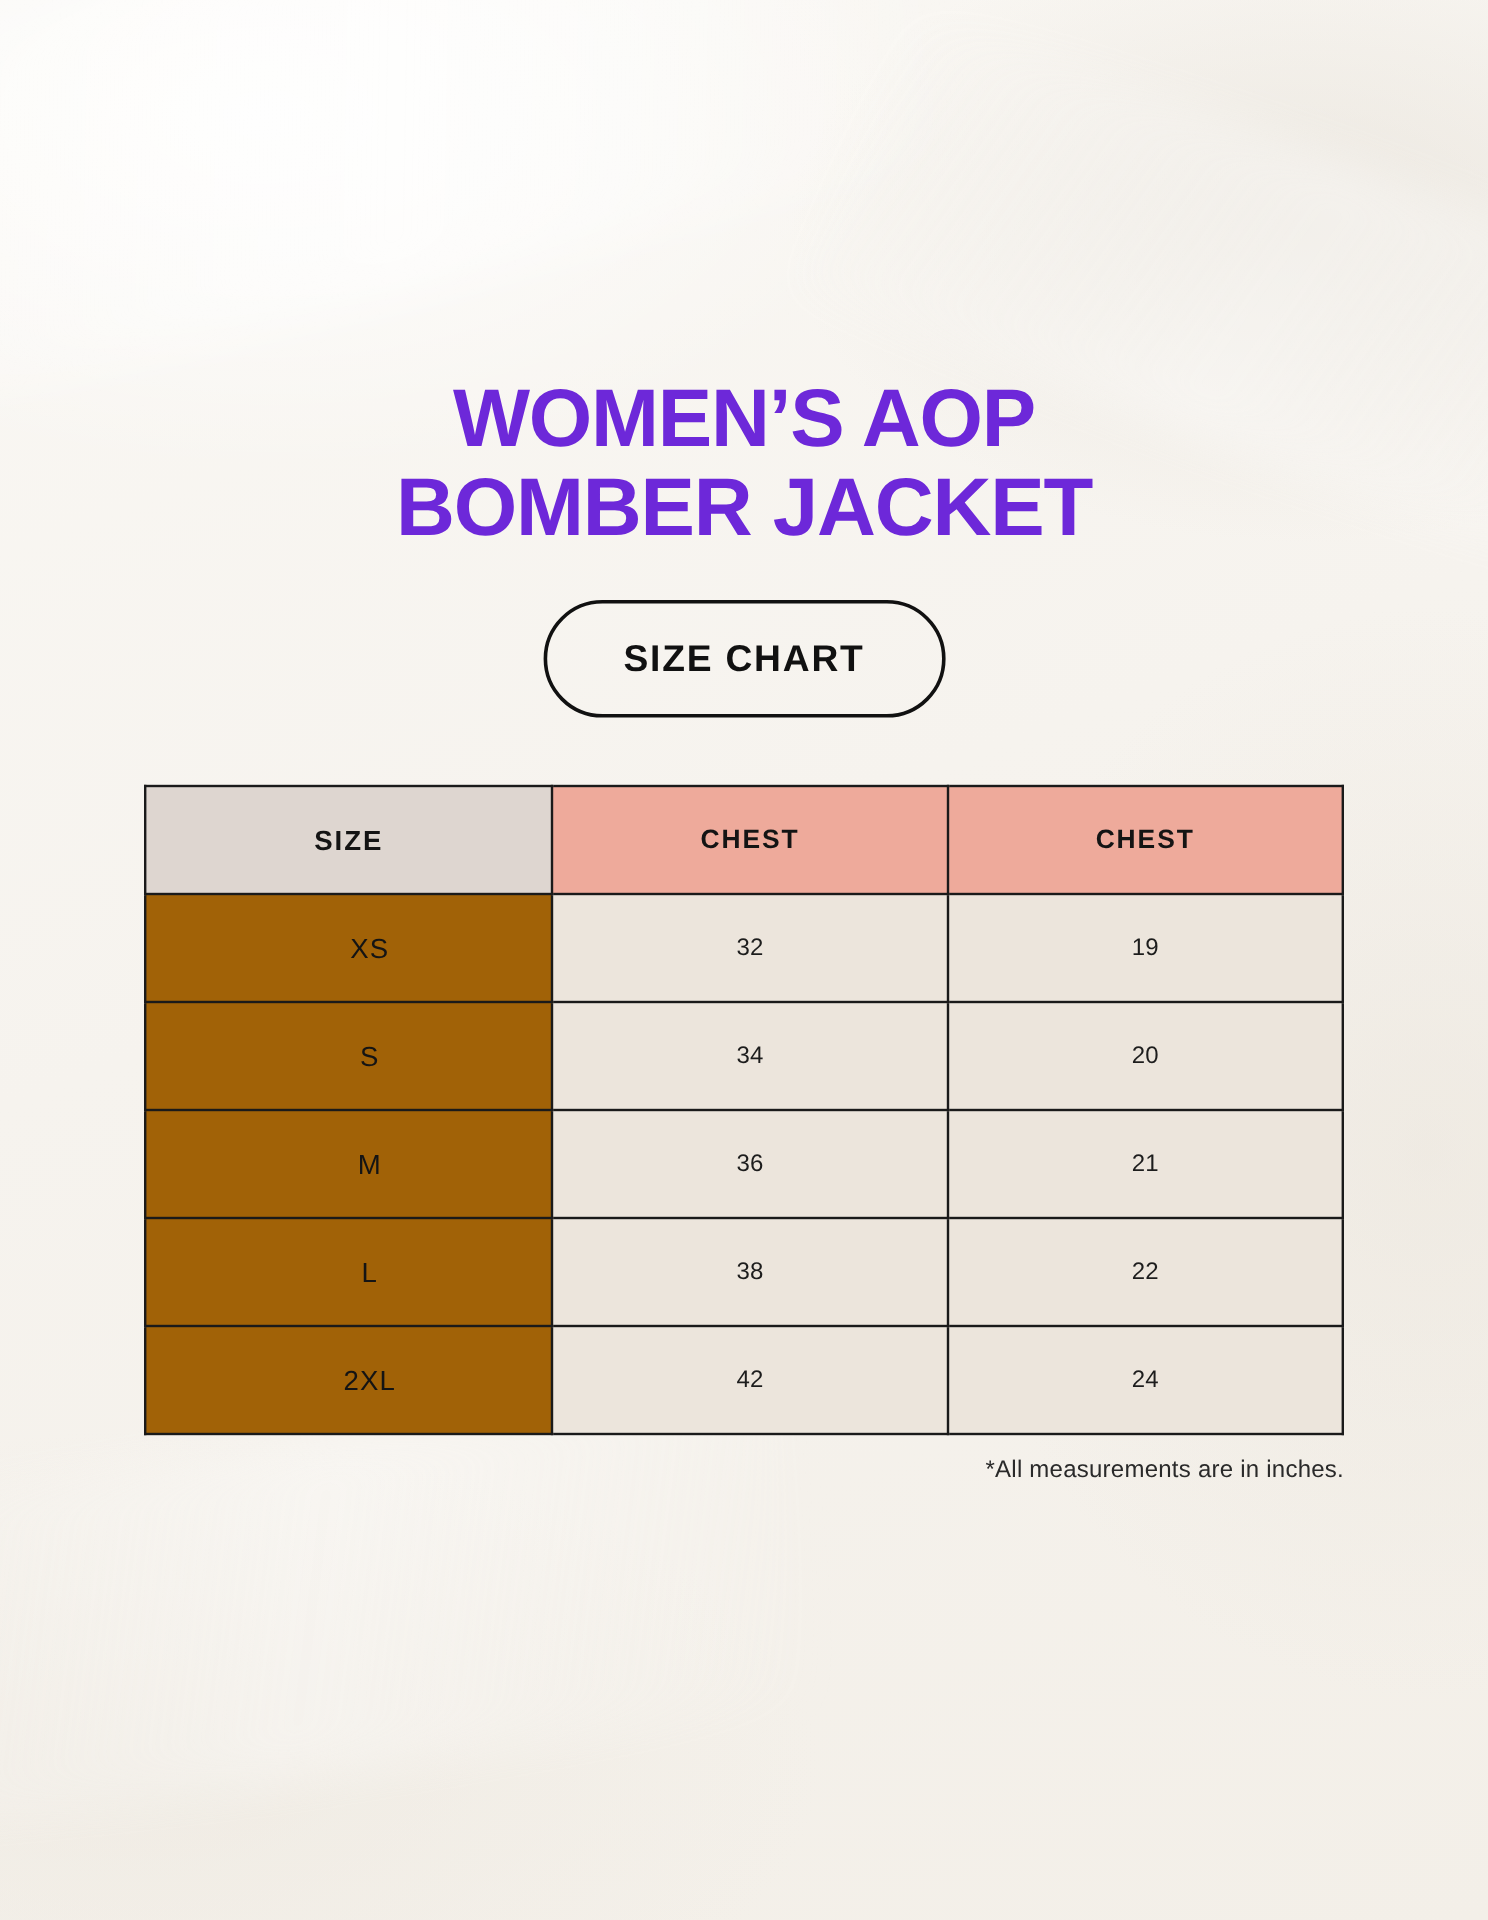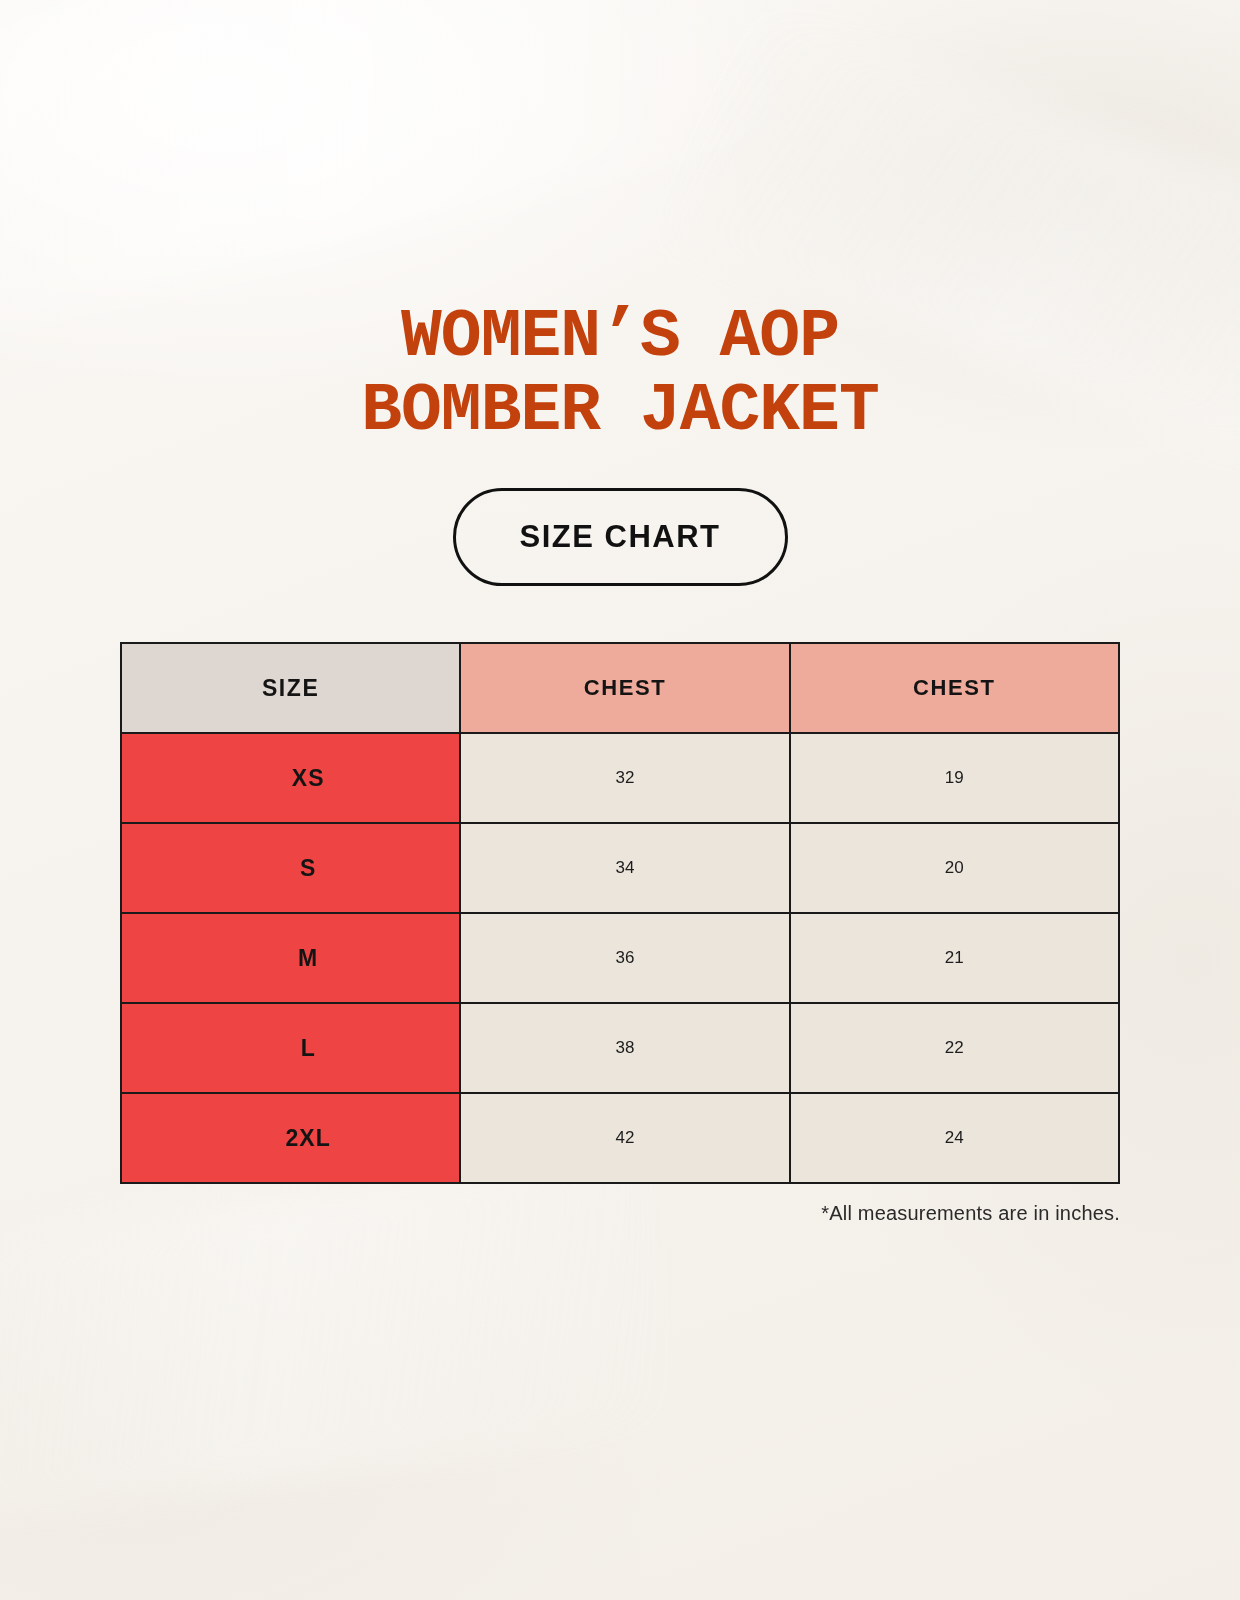--- a/index.html
+++ b/index.html
@@ -52,23 +52,23 @@
 
   .title-block {
     text-align: center;
     padding-top: 300px;
   }
   .title {
     font-size: 68px;
     line-height: 74px;
     font-weight: 700;
     letter-spacing: -1px;
-    color: #c2410c;
-    margin: 0;
-    font-family: Liberation Mono, monospace;
+    color: #6d28d9;
+    margin: 12px;
+    font-family: Liberation Sans, sans-serif;
   }
   .title .line2 { display: block; }
 
   .pill-wrap {
     display: flex;
     justify-content: center;
     margin-top: 40px;
   }
   .pill {
     border: 3px solid #111111;
@@ -109,30 +109,30 @@
     color: #141414;
   }
   th.head-measure {
     background: #eeaa9b;
     font-size: 22px;
     font-weight: 700;
     letter-spacing: 1.6px;
     color: #141414;
   }
   td.cell-size {
-    background: #ef4444;
+    background: #a16207;
     font-size: 23px;
-    font-weight: 700;
+    font-weight: 400;
     letter-spacing: 1px;
     color: #141414;
     padding-left: 36px;
   }
   td.cell-val {
     background: #ece5dc;
-    font-size: 17px;
+    font-size: 20px;
     font-weight: 400;
     color: #1d1d1d;
   }
 
   .footnote {
     width: 1000px;
     margin: 18px auto 17px auto;
     text-align: right;
     font-size: 20px;
     color: #2a2a2a;

